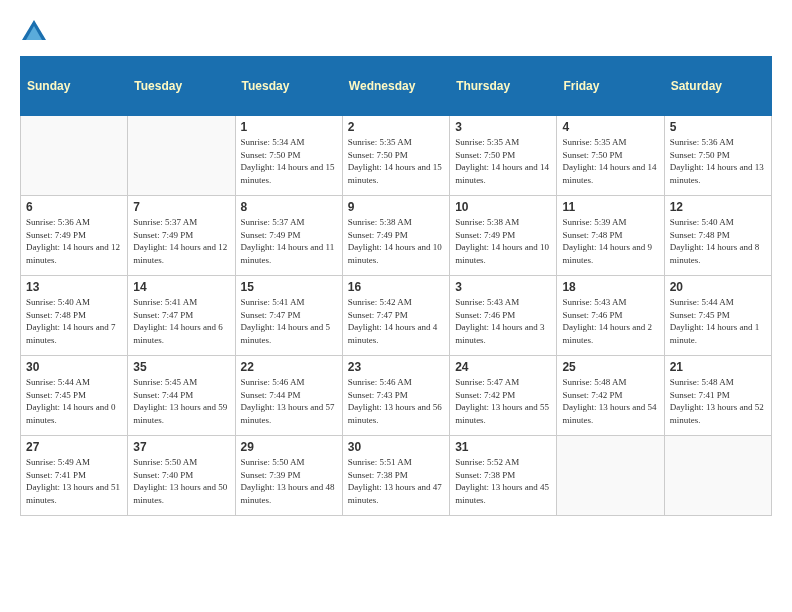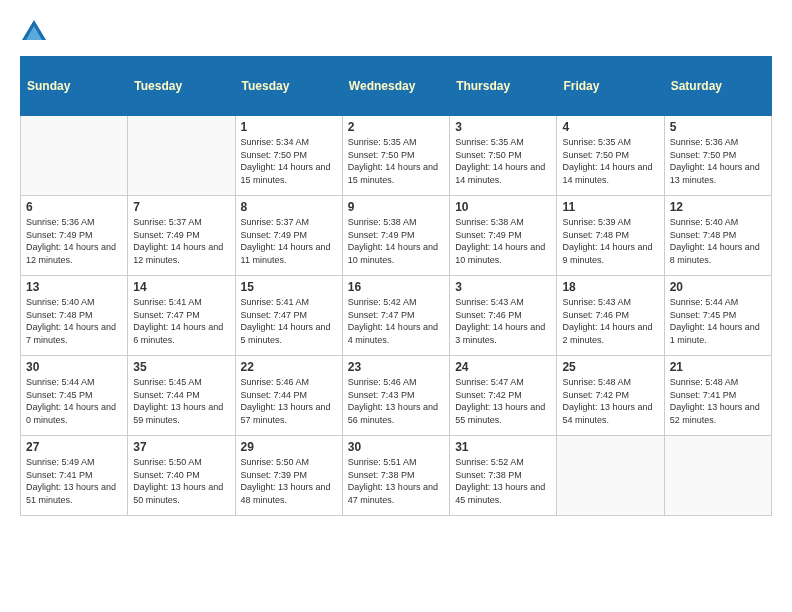--- a/index.html
+++ b/index.html
@@ -87,20 +87,21 @@
     .day-number {
       font-size: 12px;
       font-weight: bold;
       margin-bottom: 2px;
       display: block;
     }
     .day-info {
       font-size: 9px;
       line-height: 1.4;
       color: #333;
+      font-family: Liberation Serif, serif;
     }
   </style>
 </head>
 <body>
 
 <div class="page">
   <div class="header">
     <div class="logo">
       <svg class="logo-icon" viewBox="0 0 28 28">
         <polygon points="14,2 26,22 2,22" fill="#1a6faf"></polygon>

